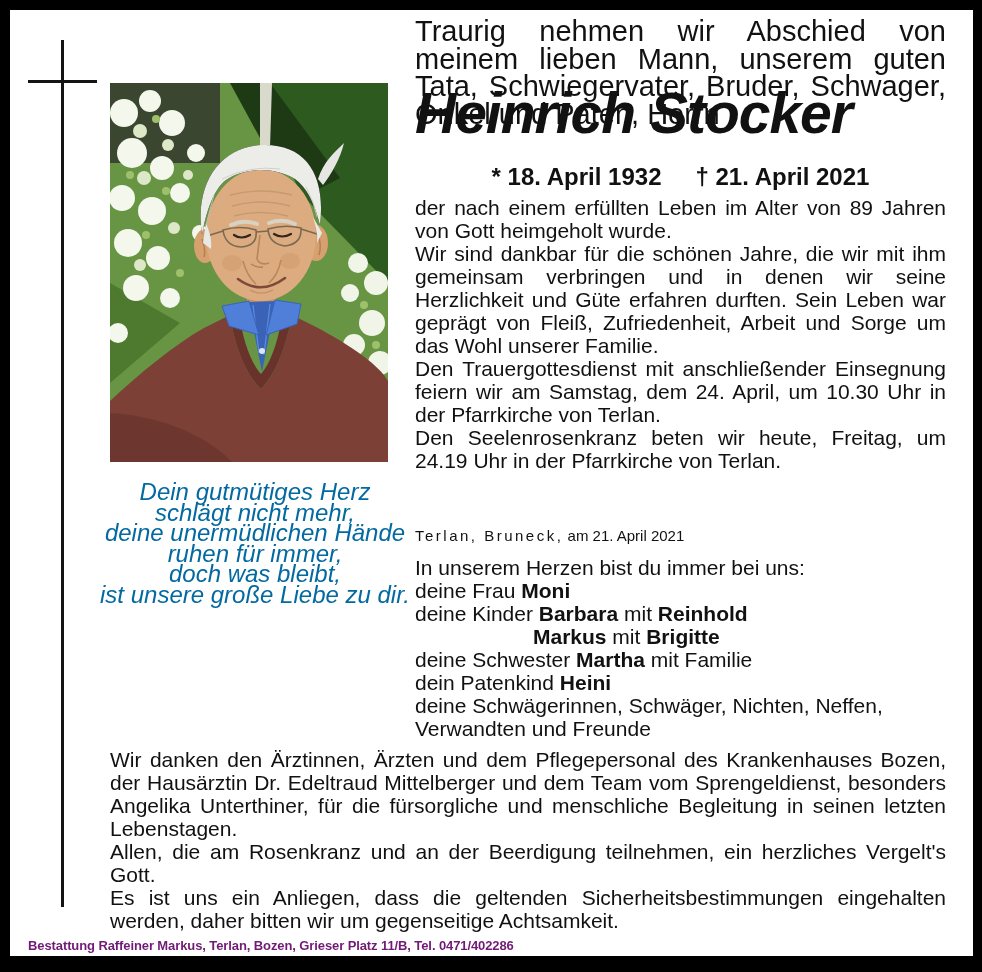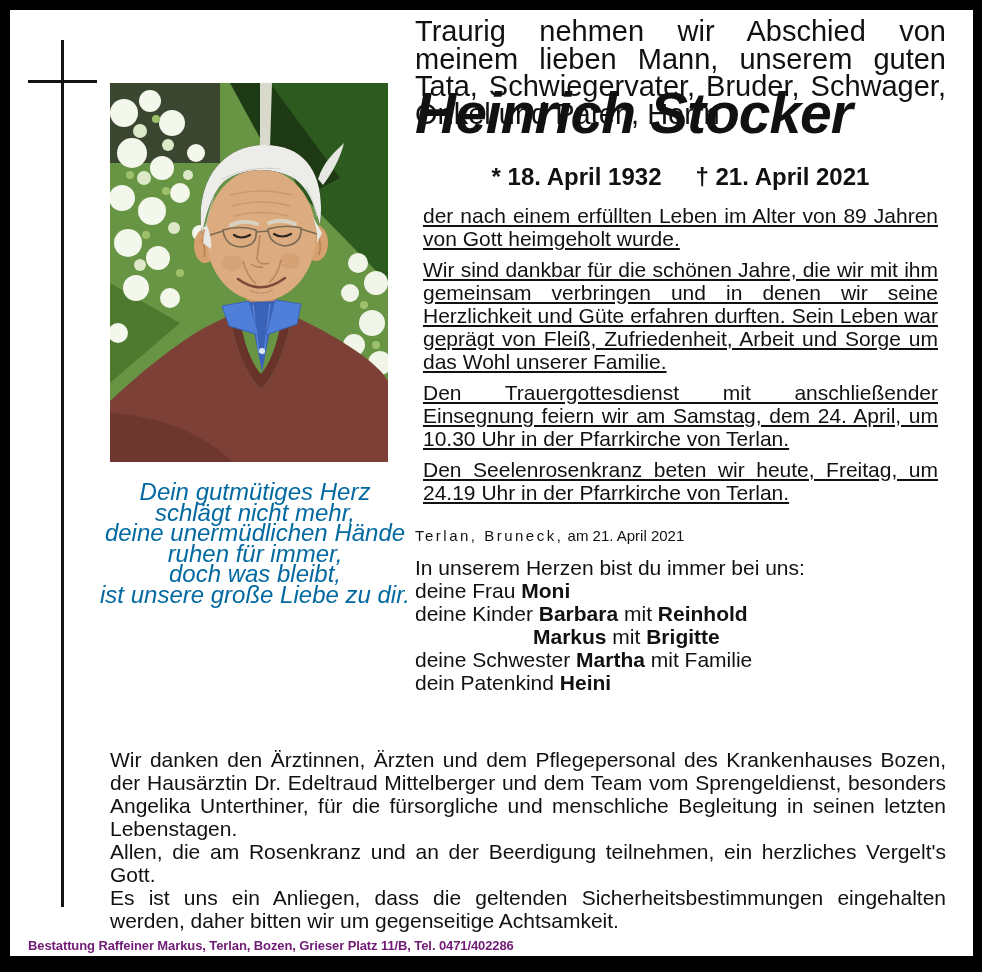--- a/index.html
+++ b/index.html
@@ -18,21 +18,21 @@
   
   .poem{left:80px;top:472px;width:330px;text-align:center;font-style:italic;
         font-size:24px;line-height:20.5px;color:#0369a1;}
 
   
   .col{left:405px;width:531px;}
   .intro{top:8px;font-size:29px;line-height:27.5px;text-align:justify;}
   .name{top:72px;font-size:57px;font-weight:bold;line-height:62px;letter-spacing:-1px;white-space:nowrap;font-style:italic;}
   .dates{top:153px;display:flex;justify-content:center;gap:34px;font-size:24px;font-weight:bold;}
   .bodytext{top:186px;font-size:21px;line-height:23px;text-align:justify;}
-  .bodytext p{margin:8px;text-decoration:underline;}
+  .bodytext p{margin:0;}
   .dateline{top:517px;font-size:15px;}
   .dateline .places{letter-spacing:2.5px;}
   .memoriam{top:546px;font-size:21px;line-height:23px;}
   .mline.indent{padding-left:118px;}
   .memoriam b, .mline b{font-weight:bold;}
 
   
   .thanks{left:100px;top:738px;width:836px;font-size:21px;line-height:23px;text-align:justify;}
   .thanks p{margin:0;}
 
@@ -207,20 +207,21 @@
     <span>am 21. April 2021</span>
   </div>
 
   <div class="abs col memoriam">
     <div>In unserem Herzen bist du immer bei uns:</div>
     <div class="mline"><span>deine Frau </span><b>Moni</b><span></span><b></b></div>
     <div class="mline"><span>deine Kinder </span><b>Barbara</b><span> mit </span><b>Reinhold</b></div>
     <div class="mline indent"><span></span><b>Markus</b><span> mit </span><b>Brigitte</b></div>
     <div class="mline"><span>deine Schwester </span><b>Martha</b><span> mit Familie</span><b></b></div>
     <div class="mline"><span>dein Patenkind </span><b>Heini</b><span></span><b></b></div>
+    <div class="mline"><span>deine Schwägerinnen, Schwäger, Nichten, Neffen, Verwandten und Freunde</span><b></b><span></span><b></b></div>
   </div>
 
   <div class="abs thanks">
     <p>Wir danken den Ärztinnen, Ärzten und dem Pflegepersonal des Krankenhauses Bozen, der Hausärztin Dr. Edeltraud Mittelberger und dem Team vom Sprengeldienst, besonders Angelika Unterthiner, für die fürsorgliche und menschliche Begleitung in seinen letzten Lebenstagen.</p>
     <p>Allen, die am Rosenkranz und an der Beerdigung teilnehmen, ein herzliches Vergelt's Gott.</p>
     <p>Es ist uns ein Anliegen, dass die geltenden Sicherheitsbestimmungen eingehalten werden, daher bitten wir um gegenseitige Achtsamkeit.</p>
   </div>
 
   <div class="abs footer">Bestattung Raffeiner Markus, Terlan, Bozen, Grieser Platz 11/B, Tel. 0471/402286</div>
 

